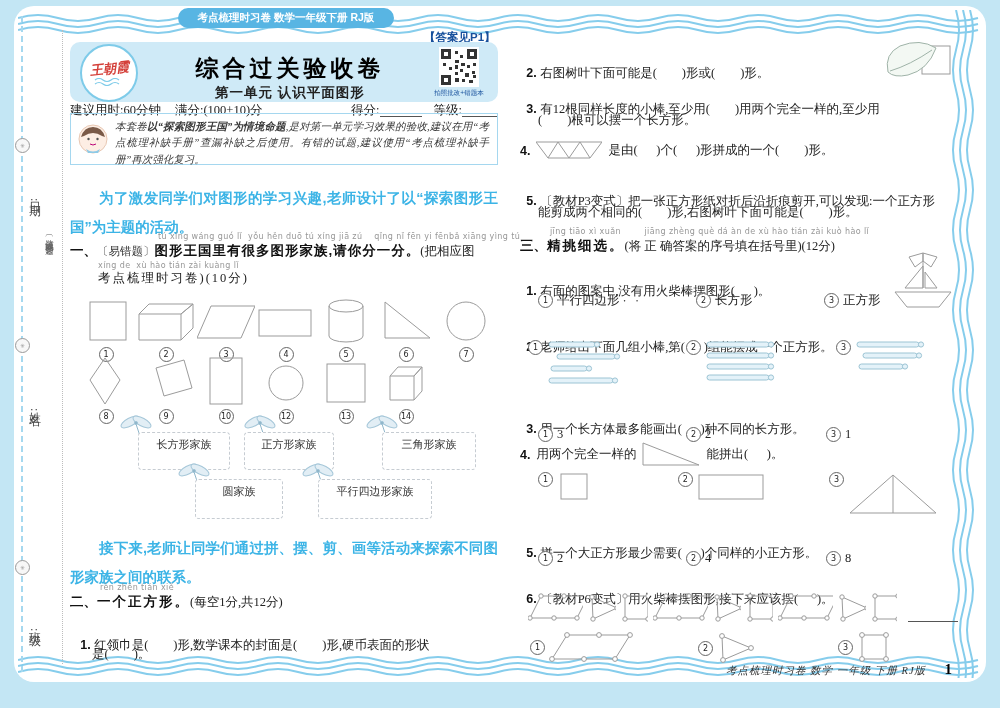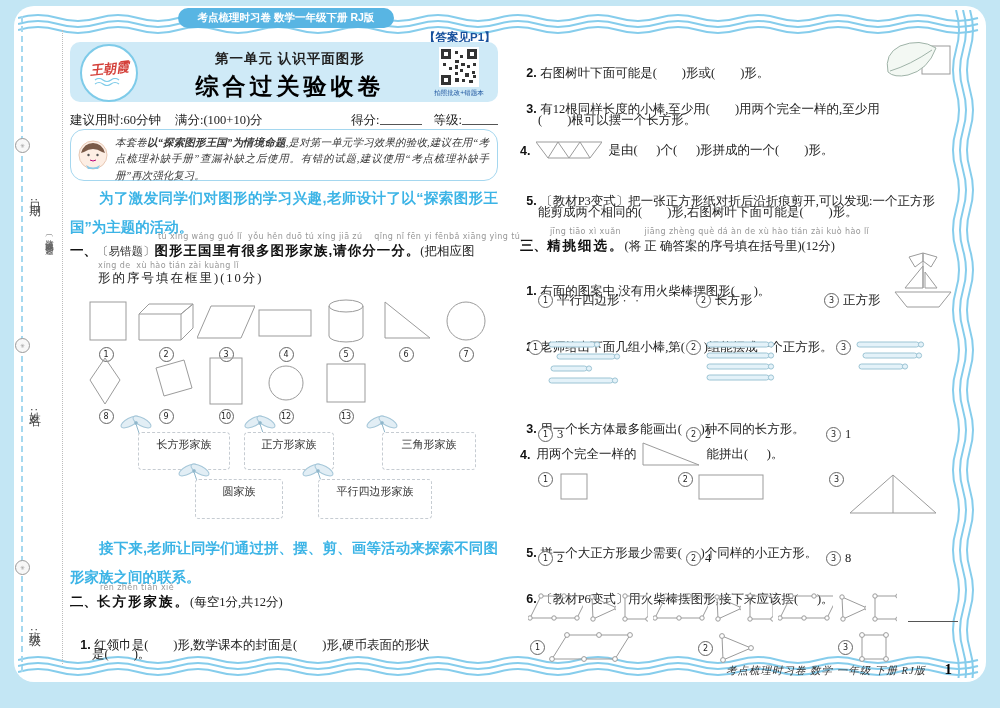--- a/index.html
+++ b/index.html
@@ -74,22 +74,22 @@
 <div class="abs" style="left:70px;top:42px;width:428px;height:60px;background:#cfeaf7;border-radius:10px">
   <div class="abs" style="left:10px;top:2px;width:54px;height:54px;border:2.5px solid #7ecbe9;border-radius:50%;
        background:#fff;display:flex;flex-direction:column;align-items:center;justify-content:center">
     <span style="font:italic 700 13px 'Liberation Serif',serif;color:#d4403a;transform:rotate(-6deg)">王朝霞</span>
     <svg width="30" height="8">
       <path d="M1,2 q4,-3 8,0 t8,0 t8,0" stroke="#7ecbe9" stroke-width="1.2" fill="none"></path>
       <path d="M1,6 q4,-3 8,0 t8,0 t8,0" stroke="#7ecbe9" stroke-width="1.2" fill="none"></path>
     </svg>
   </div>
   <div class="abs" style="left:80px;top:8px;width:280px;text-align:center">
+    <div style="font:900 23px 'Liberation Sans',sans-serif;color:#000;letter-spacing:4px;margin-top:3px">综合过关验收卷</div>
     <div style="font:700 13.5px 'Liberation Sans',sans-serif;color:#222;letter-spacing:1px">第一单元  认识平面图形</div>
-    <div style="font:900 23px 'Liberation Sans',sans-serif;color:#000;letter-spacing:4px;margin-top:3px">综合过关验收卷</div>
   </div>
   <div class="abs" style="right:8px;top:5px;width:62px;text-align:center">
     <svg width="40" height="40" style="margin:0 auto;background:#fff">
       <rect x="0" y="0" width="40" height="40" fill="#fff"></rect>
       <g fill="#333">
         <rect x="2" y="2" width="10" height="10"></rect>
           <rect x="28" y="2" width="10" height="10"></rect>
           <rect x="2" y="28" width="10" height="10"></rect>
         <rect x="5" y="5" width="4" height="4" fill="#fff"></rect>
           <rect x="31" y="5" width="4" height="4" fill="#fff"></rect>
@@ -110,30 +110,30 @@
           <rect x="16" y="31" width="4" height="4"></rect>
           <rect x="23" y="32" width="3" height="3"></rect>
         <rect x="30" y="33" width="4" height="3"></rect>
           <rect x="34" y="28" width="3" height="3"></rect>
       </g>
     </svg>
     <div style="font:6.5px 'Liberation Sans',sans-serif;color:#17509c;margin-top:2px">拍照批改+错题本</div>
   </div>
 </div>
 
-<div class="abs" style="left:70px;top:112px;width:428px;display:flex;align-items:flex-start">
+<div class="abs" style="left:70px;top:102px;width:428px;display:flex;align-items:center">
   <span class="hserif">建议用时:60分钟</span>
   <span class="hserif" style="margin-left:14px">满分:(100+10)分</span>
   <span class="hserif" style="margin-left:auto">得分:</span>
   <span class="blank" style="width:42px"></span>
   <span class="hserif" style="margin-left:12px">等级:</span>
   <span class="blank" style="width:36px"></span>
 </div>
 
-<div class="abs" style="left:70px;top:129px;width:426px;height:50px;border:1.5px solid #a5d7ef;border-radius:14px">
+<div class="abs" style="left:70px;top:113px;width:426px;height:50px;border:1.5px solid #a5d7ef;border-radius:0">
   <svg class="abs" style="left:7px;top:10px" width="30" height="30">
     <circle cx="15" cy="15" r="14" fill="#fdeee4" stroke="#e8c8b4"></circle>
     <path d="M3,13 Q6,3 15,3 Q24,3 27,13 L24,12 Q15,6 6,12 Z" fill="#7a5a48"></path>
     <circle cx="10.5" cy="15" r="1.2" fill="#555"></circle>
       <circle cx="19.5" cy="15" r="1.2" fill="#555"></circle>
     <path d="M12,20 q3,2 6,0" stroke="#b07" stroke-width="1" fill="none"></path>
     <path d="M8,25 q7,5 14,0 l-2,4 h-10 Z" fill="#8ecae6"></path>
   </svg>
   <div class="abs" style="left:44px;top:5px;width:374px;font:italic 10.5px/1.55 'Liberation Serif',serif;color:#3a3a3a;text-align:justify">
     <span>本套卷</span><span style="font-weight:700">以“探索图形王国”为情境命题</span><span>,是对第一单元学习效果的验收,建议在用“考点梳理补缺手册”查漏补缺之后使用。有错的试题,建议使用“考点梳理补缺手册”再次强化复习。</span>
@@ -143,21 +143,21 @@
 <div class="abs blue" style="left:70px;top:184px;width:428px;text-indent:2em">为了激发同学们对图形的学习兴趣,老师设计了以“探索图形王国”为主题的活动。</div>
 
 <div class="abs py" style="left:158px;top:232px;width:340px;display:flex">
   <span>tú xíng wáng guó lǐ  yǒu hěn duō tú xíng jiā zú    qǐng nǐ fēn yi fēn</span>
   <span style="margin-left:auto">bǎ xiāng yìng tú</span>
 </div>
 <div class="abs" style="left:70px;top:241px;width:430px;white-space:nowrap">
   <span class="headline">一、</span><span class="tag">〔易错题〕</span><span class="headline" style="letter-spacing:1px">图形王国里有很多图形家族,请你分一分。</span><span class="hserif">(把相应图</span>
 </div>
 <div class="abs py" style="left:98px;top:261px">xíng de  xù hào tián zài kuàng lǐ</div>
-<div class="abs hserif" style="left:98px;top:270px;letter-spacing:2px">形的序号填在框里)(10分)</div>
+<div class="abs hserif" style="left:98px;top:270px;letter-spacing:2px">考点梳理时习卷)(10分)</div>
 
 <div class="abs" style="left:76px;top:296px;width:420px;display:flex">
   <div class="shape-cell" style="width:60px">
     <svg width="56" height="48">
         <rect class="ln" x="12" y="6" width="36" height="38"></rect>
       </svg>
     <span class="cnum">1</span>
   </div>
   <div class="shape-cell" style="width:60px">
     <svg width="58" height="48">
@@ -220,20 +220,26 @@
     <svg width="56" height="50">
         <circle class="ln" cx="28" cy="27" r="17"></circle>
       </svg>
     <span class="cnum">12</span>
   </div>
   <div class="shape-cell" style="width:60px">
     <svg width="56" height="50">
         <rect class="ln" x="9" y="8" width="38" height="38"></rect>
       </svg>
     <span class="cnum">13</span>
+  </div>
+  <div class="shape-cell" style="width:60px">
+    <svg width="56" height="50">
+        <path class="ln" d="M12,20 h24 v24 h-24 Z M12,20 l8,-9 h24 l-8,9 M36,44 l8,-9 V11 M36,20 l8,-9"></path>
+      </svg>
+    <span class="cnum">14</span>
   </div>
 </div>
 
 <svg class="abs" style="left:118px;top:414px" width="36" height="30">
   <g stroke="#a4c6d8" fill="#e2eef5" stroke-width="1">
       <ellipse cx="12" cy="8" rx="10" ry="4" transform="rotate(-28 12 8)"></ellipse>
       <ellipse cx="24" cy="8" rx="10" ry="4" transform="rotate(28 24 8)"></ellipse>
       <line x1="18" y1="10" x2="24" y2="28" stroke="#8fb6ca"></line>
       <circle cx="18" cy="9" r="1.6" fill="#8fb6ca"></circle>
     </g>
@@ -283,21 +289,21 @@
     </g>
 </svg>
 <div class="fam-box" style="left:318px;top:479px;width:112px;height:38px">
   <div class="fam-label">平行四边形家族</div>
 </div>
 
 <div class="abs blue" style="left:70px;top:534px;width:428px;text-indent:2em">接下来,老师让同学们通过拼、摆、剪、画等活动来探索不同图形家族之间的联系。</div>
 
 <div class="abs py" style="left:100px;top:583px">rèn zhēn tián xiě</div>
 <div class="abs" style="left:70px;top:592px;white-space:nowrap">
-  <span class="headline">二、</span><span class="headline" style="letter-spacing:2px">长方形家族。</span><span class="hserif">(每空1分,共12分)</span>
+  <span class="headline">二、</span><span class="headline" style="letter-spacing:2px">一个正方形。</span><span class="hserif">(每空1分,共12分)</span>
 </div>
 <div class="abs q" style="left:74px;top:614px;width:424px">
   <span class="qn">1. </span><span>红领巾是(        )形,数学课本的封面是(        )形,硬币表面的形状</span>
 </div>
 <div class="abs q" style="left:92px;top:644px">是(        )。</div>
 
 <div class="abs q" style="left:520px;top:42px;width:360px">
   <span class="qn">2. </span><span>右图树叶下面可能是(        )形或(        )形。</span>
 </div>
 <svg class="abs" style="left:882px;top:38px" width="70" height="42">

